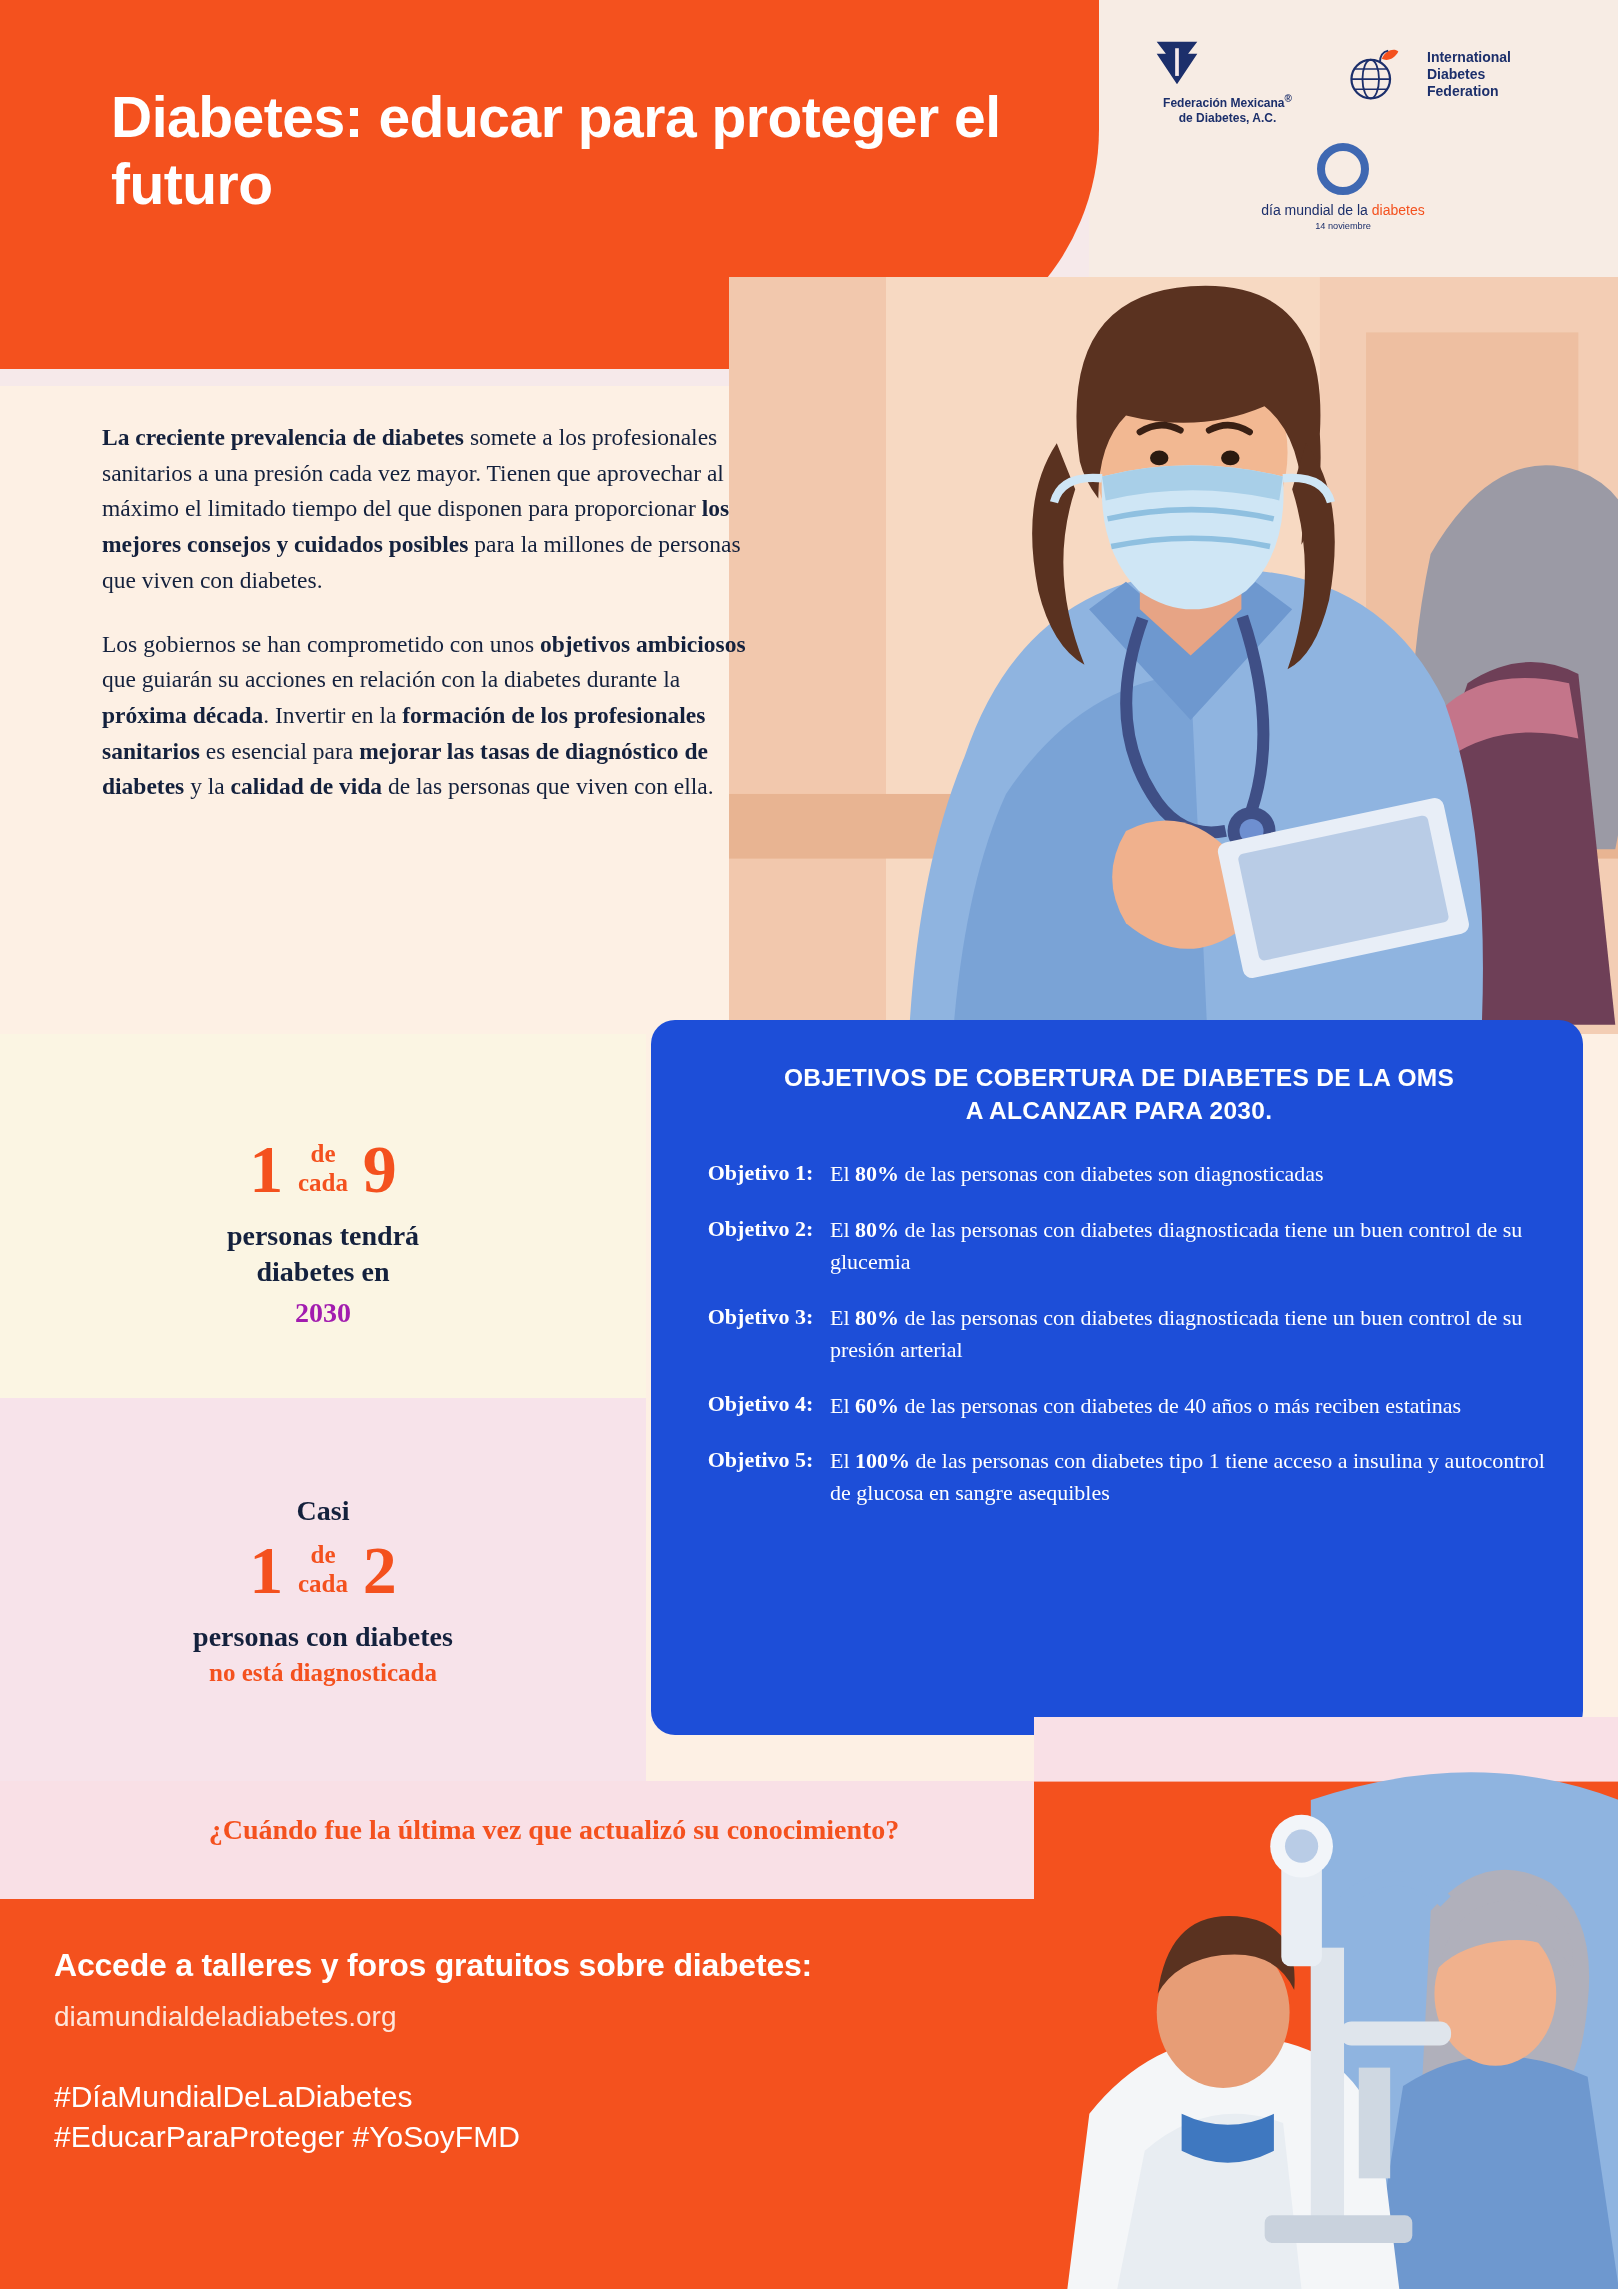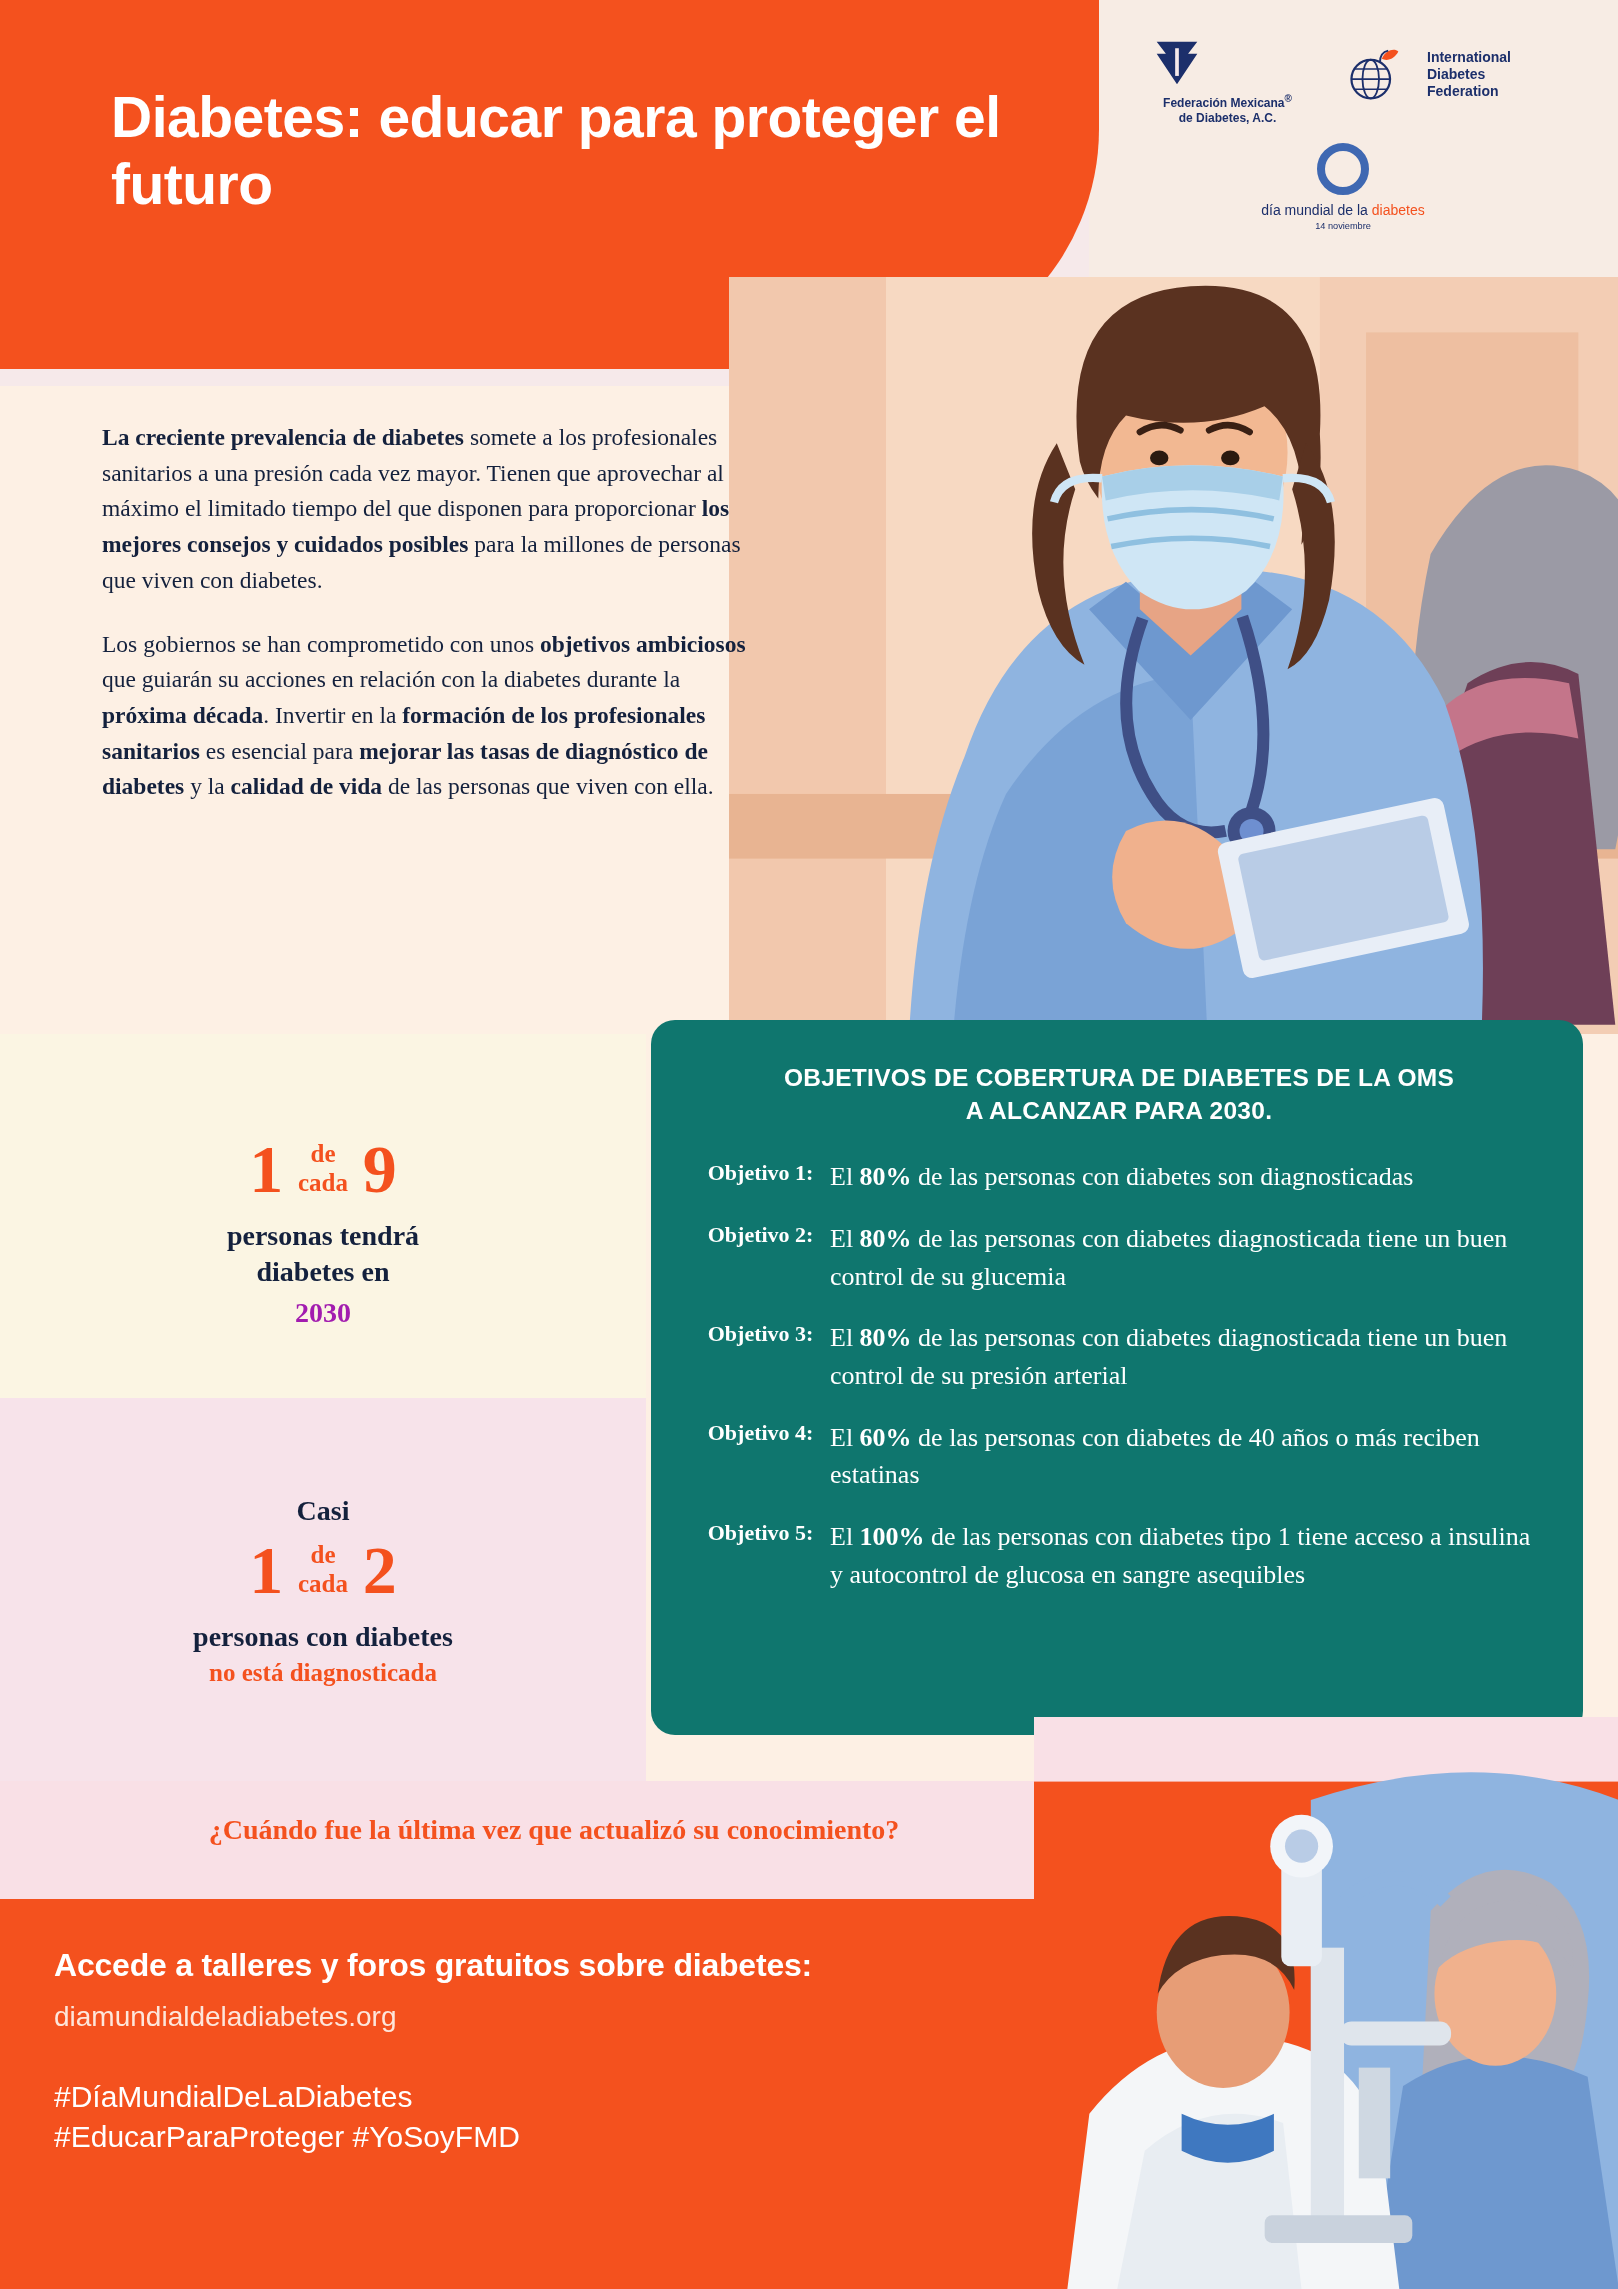--- a/index.html
+++ b/index.html
@@ -97,34 +97,34 @@
     font-family: "Liberation Serif", serif; font-weight: bold;
     font-size: 28px; color: #14213d; line-height: 1.3; margin-top: 14.8px;
   }
   .stat-label .year { color: #a21caf; display: block; margin-top: 4px;}
   .casi { font-family: "Liberation Serif", serif; font-weight: bold; font-size: 28px; color: #14213d; }
   .stat-sub { color: #f4511e; font-weight: bold; font-size: 25px; font-family: "Liberation Serif", serif; margin-top: 3.7px;}
 
   
   .objectives {
     position: absolute; left: 651px; top: 1020px; width: 932px; height: 715px;
-    background: #0f766e; border-radius: 24px; padding: 41px 37px 0 41px;
+    background: #1d4ed8; border-radius: 24px; padding: 41px 37px 0 41px;
     color: #ffffff;
   }
   .obj-title {
     text-align: center; font-size: 24.5px; font-weight: bold; line-height: 1.35;
     letter-spacing: 0.3px; margin-bottom: 31px; text-transform: uppercase;
   }
   .obj-row { display: flex; margin-bottom: 24px; }
   .obj-key {
     font-family: "Liberation Serif", serif; font-weight: bold; font-size: 22px;
     width: 138px; flex: 0 0 138px; text-align: right; padding-right: 16.6px; padding-top: 1.8px;
   }
   .obj-val {
-    font-family: "Liberation Serif", serif; font-size: 26px; line-height: 1.45; flex: 1;
+    font-family: "Liberation Serif", serif; font-size: 22px; line-height: 1.45; flex: 1;
   }
   .obj-val b { font-weight: bold; }
 
   
   .question-band {
     position: absolute; left: 0; top: 1781px; width: 1619px; height: 118px;
     background: #f9e0e6;
   }
   .question-text {
     position: absolute; left: 0; top: 1814px; width: 1108px; text-align: center;

